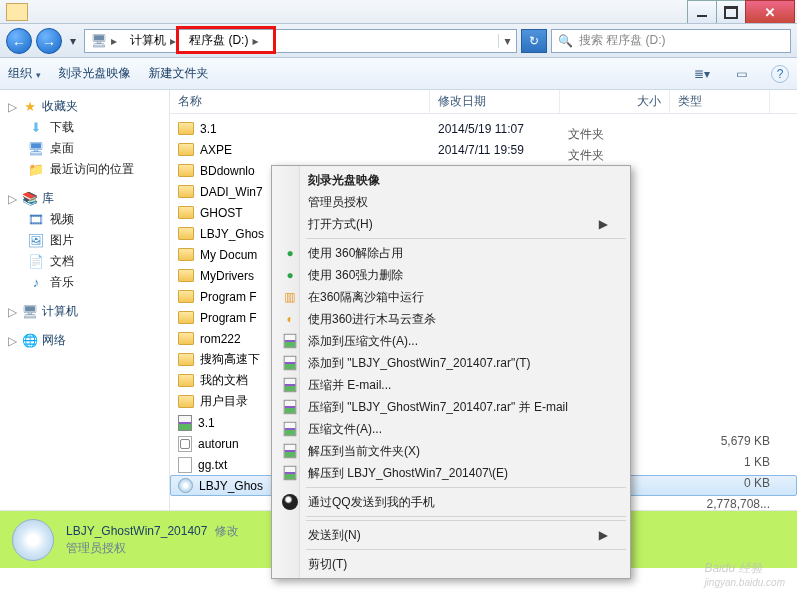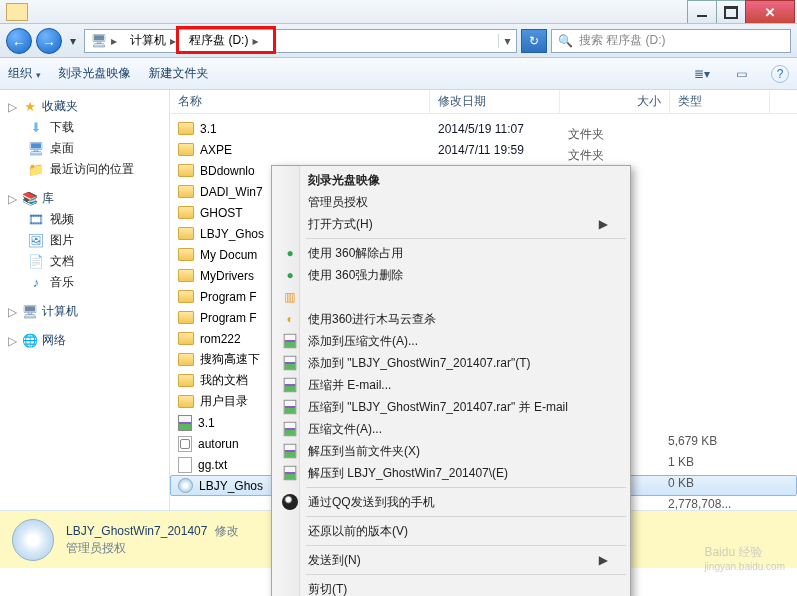--- a/index.html
+++ b/index.html
@@ -57,21 +57,21 @@
 
 .content{ flex:1; position:relative;}
 .colhdr{ height:24px; border-bottom:1px solid #e4e9ef; display:flex; align-items:center; color:#3a5877;}
 .colhdr .col{ padding:0 8px; height:100%; display:flex; align-items:center; border-right:1px solid #e8edf3;}
 .c-name{width:260px;} .c-date{width:130px;} .c-type{width:100px;} .c-size{width:110px; justify-content:flex-end;}
 .filelist{ padding:4px 0;}
 .row{ height:21px; display:flex; align-items:center; padding-left:8px;}
 .row .fi{ width:260px; display:flex; align-items:center; gap:6px;}
 .row .fd{ width:130px; color:#0f172a;}
 .row .ft{ width:100px; color:#555;margin-top:11px;}
-.row .fs{ width:110px; text-align:left; color:#555; padding-right:8px;margin-top:36px;}
+.row .fs{ width:110px; text-align:right; color:#555; padding-right:8px;margin-top:36px;}
 .i-folder{ width:16px; height:13px; background:linear-gradient(#ffe7a0,#f3c657); border:1px solid #d5a83e; border-radius:1px;}
 .i-rar{ width:14px; height:16px; background:linear-gradient(#f7f7f7 40%,#8c5bca 40%,#8c5bca 60%,#5bb760 60%); border:1px solid #888;}
 .i-inf{ width:14px; height:16px; background:#fff; border:1px solid #aaa; display:flex; align-items:center; justify-content:center;}
 .i-inf::before{content:""; width:8px; height:8px; border:1px solid #888; border-radius:2px;}
 .i-txt{ width:14px; height:16px; background:#fff; border:1px solid #aaa;}
 .i-iso{ width:15px; height:15px; border-radius:50%; background:radial-gradient(circle,#fff 20%,#cfe4f5 50%,#9fc4e2); border:1px solid #89a8c2;}
 .row.sel{ background:linear-gradient(#e5f1fc,#cfe6fa); border:1px solid #8ab9e6; border-radius:2px; padding-left:7px;}
 
 
 .ctxmenu{ position:absolute; left:271px; top:165px; width:360px; background:#f2f2f2; border:1px solid #a7a7a7; box-shadow:3px 3px 8px rgba(0,0,0,.35); padding:3px 2px; z-index:50;}
@@ -80,27 +80,27 @@
 .ctxmenu .mi .sub{ margin-left:auto; color:#444;}
 .ctxmenu .sep{ height:1px; background:#d4d4d4; margin:3px 2px 3px 32px;}
 .ctxmenu .iconcol{ position:absolute; left:0; top:0; bottom:0; width:28px; background:linear-gradient(to right,#f5f5f5,#ececec); border-right:1px solid #dcdcdc;}
 .i-360{ color:#2aa54a; font-weight:bold;}
 .i-box{ color:#e79b2f;}
 .i-scan{ color:#f0a020;}
 .i-qq{ width:16px;height:16px;border-radius:50%;background:radial-gradient(circle at 40% 35%,#fff 15%,#222 30%);}
 .hi-ctx{ left:276px; top:453px; width:350px; height:24px;}
 
 
-.details{ height:58px; border-top:1px solid #dfe5ed; background:#fef9c3; display:flex; align-items:center; padding:6px 12px; gap:12px;}
+.details{ height:58px; border-top:1px solid #dfe5ed; background:#bef264; display:flex; align-items:center; padding:6px 12px; gap:12px;}
 .details .thumb{ width:42px; height:42px; border-radius:50%; background:radial-gradient(circle,#fff 18%,#d7e9f7 45%,#a8c9e3); border:1px solid #91b2cd;}
 .details .meta .t1{ font-size:13px; color:#1b3f66;}
 .details .meta .t2{ color:#6b7f92;}
 
 
-.wm{ position:absolute; right:12px; bottom:24px; color:#bbb; font-size:18px; opacity:.7; pointer-events:none;}
+.wm{ position:absolute; right:12px; bottom:8px; color:#bbb; font-size:18px; font-style:italic; opacity:.7; pointer-events:none;}
 .wm .s{ font-size:10px; display:block; text-align:right;}
 </style>
 </head>
 <body>
 
 <div class="titlebar">
   <div class="smallicon"></div>
   <div class="btn min"></div>
   <div class="btn max"></div>
   <div class="btn close"></div>
@@ -399,20 +399,21 @@
     <div class="mi">
       <span class="mic">
         <span class="i-360">●</span>
       </span>
       <span>使用 360强力删除</span>
     </div>
     <div class="mi">
       <span class="mic">
         <span class="i-box">▥</span>
       </span>
+      <span>在360隔离沙箱中运行</span>
     </div>
     <div class="mi">
       <span class="mic">
         <span class="i-scan">◐</span>
       </span>
       <span>使用360进行木马云查杀</span>
     </div>
     <div class="mi">
       <span class="mic">
         <span class="i-rar" style="transform:scale(.9)"></span>
@@ -456,24 +457,20 @@
       <span>解压到 LBJY_GhostWin7_201407\(E)</span>
     </div>
     <div class="sep"></div>
     <div class="mi">
       <span class="mic">
         <span class="i-qq"></span>
       </span>
       <span>通过QQ发送到我的手机</span>
     </div>
     <div class="sep"></div>
-    <div class="mi">
-      <span class="mic"></span>
-      <span>还原以前的版本(V)</span>
-    </div>
     <div class="sep"></div>
     <div class="mi">
       <span class="mic"></span>
       <span>发送到(N)</span>
       <span class="sub">▶</span>
     </div>
     <div class="sep"></div>
     <div class="mi">
       <span class="mic"></span>
       <span>剪切(T)</span>

